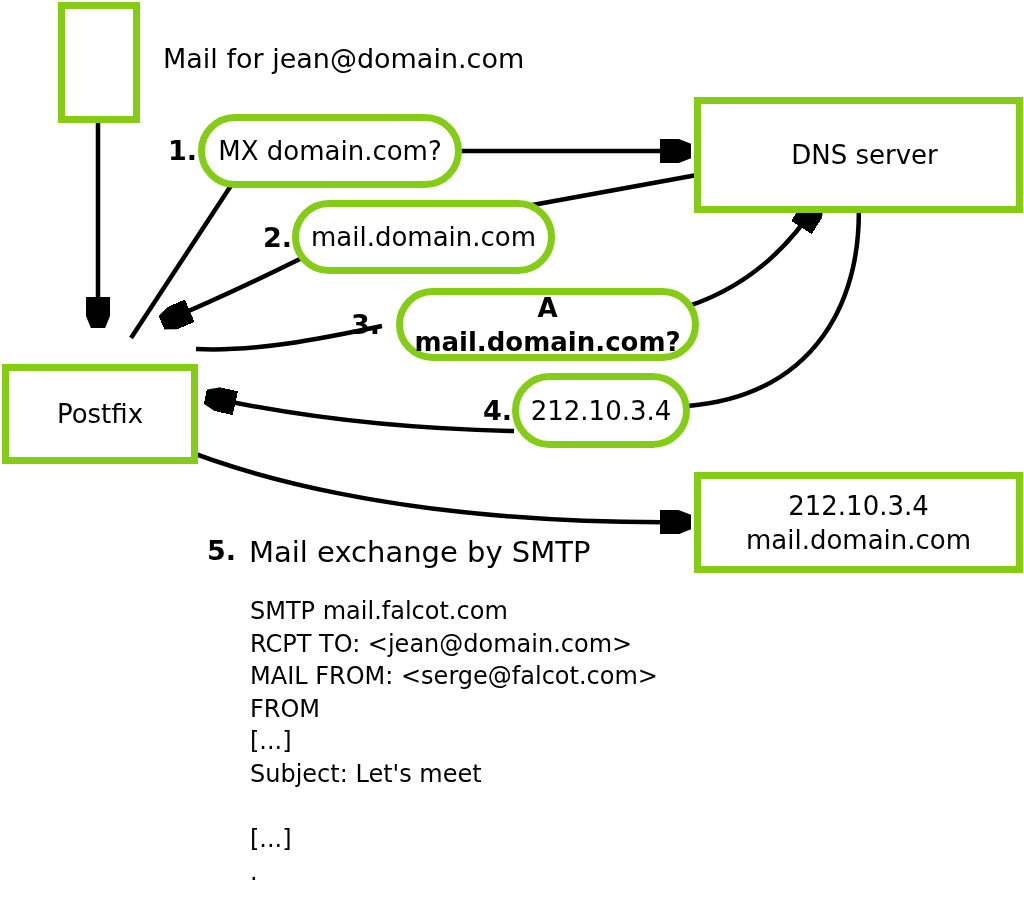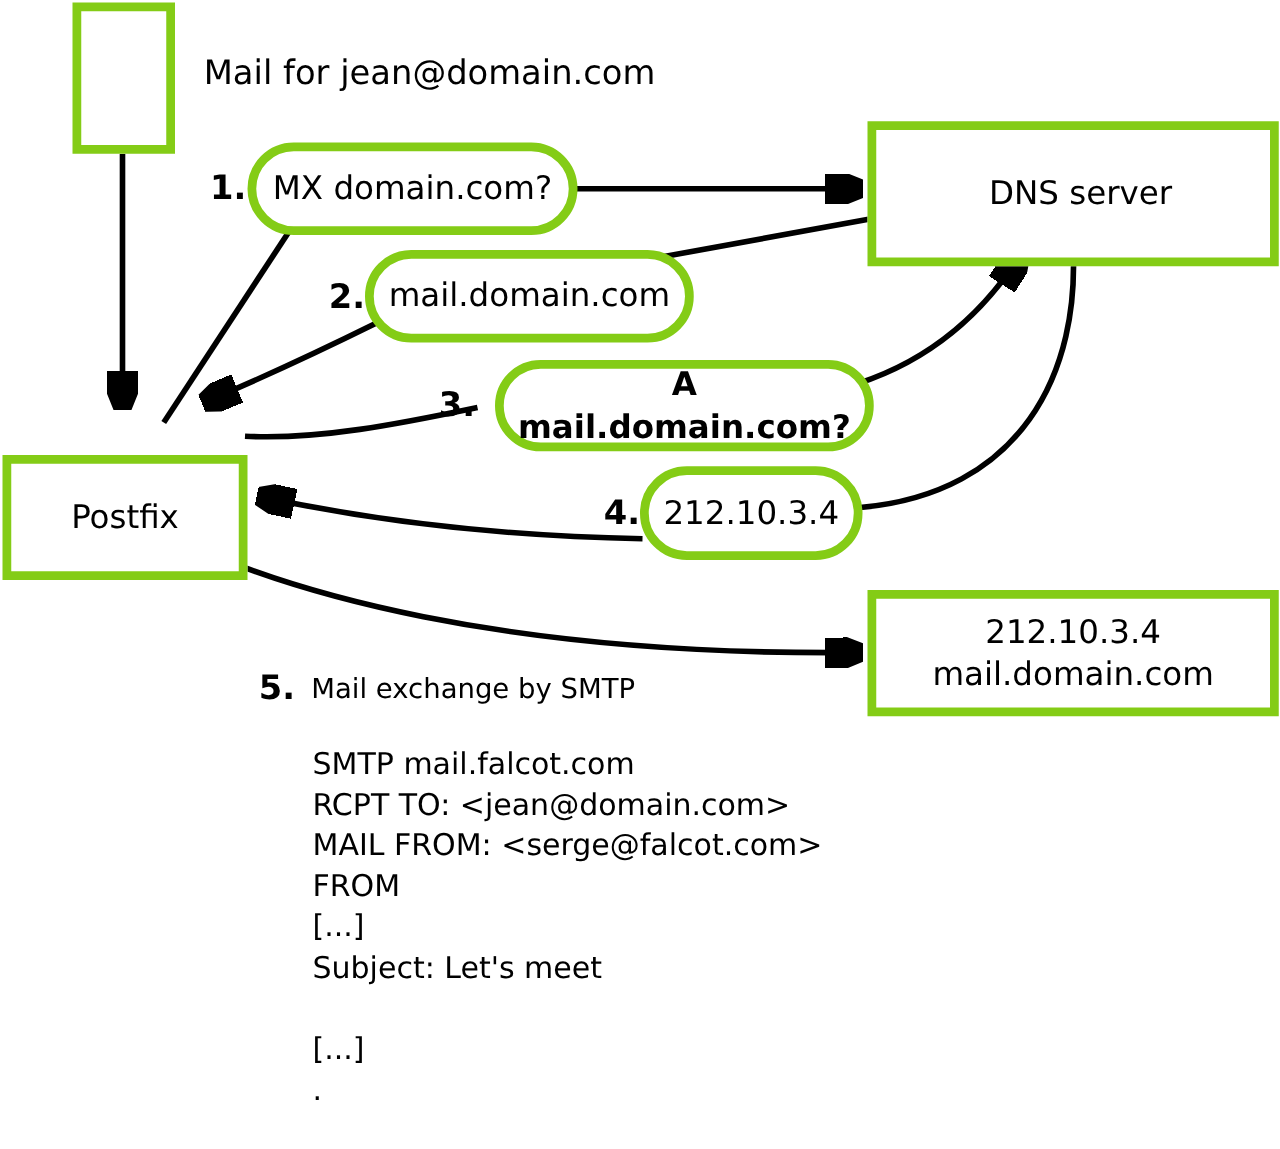--- a/index.html
+++ b/index.html
@@ -30,21 +30,21 @@
     justify-content: center;
     text-align: center;
     font-size: 26px;
     line-height: 34px;
   }
   .pill { border-radius: 40px; }
   .label {
     position: absolute;
     z-index: 3;
     white-space: nowrap;
-    font-size: 22px;
+    font-size: 29px;
     line-height: 30px;
   }
   .stepnum { font-weight: bold; font-size: 27px; }
   .title-label { font-weight: normal; font-size: 27px; }
   .smtp-block {
     position: absolute;
     z-index: 3;
     left: 250px;
     top: 597px;
     font-size: 24px;

